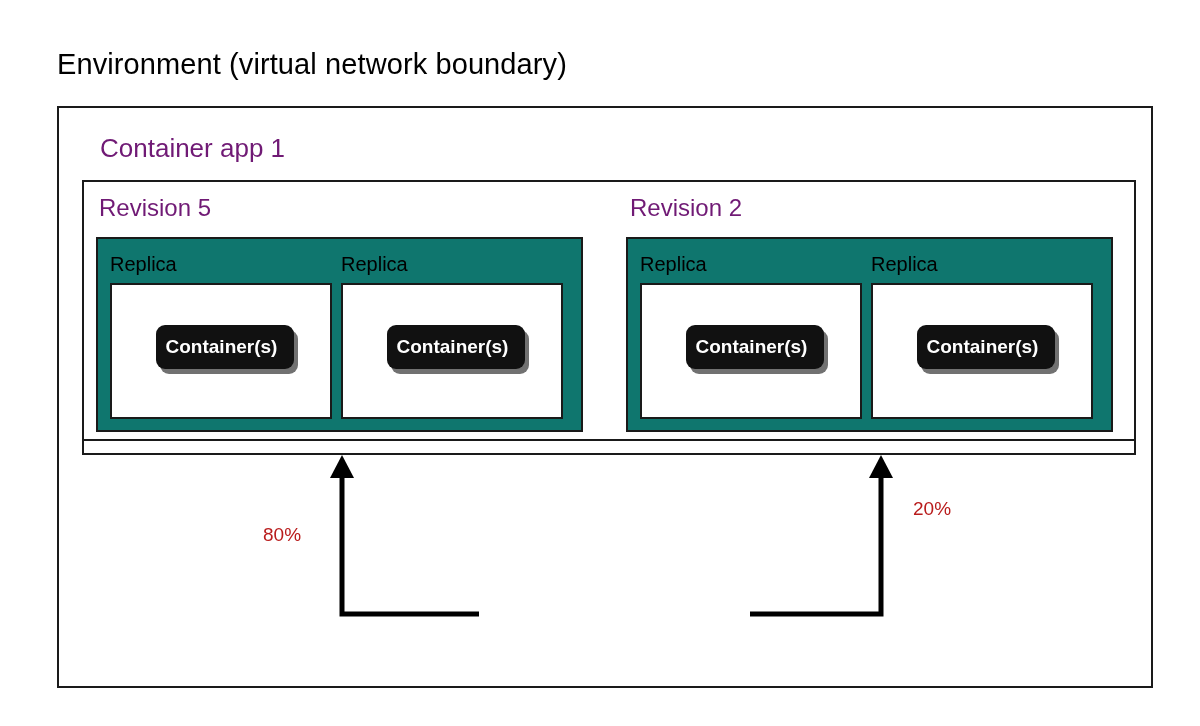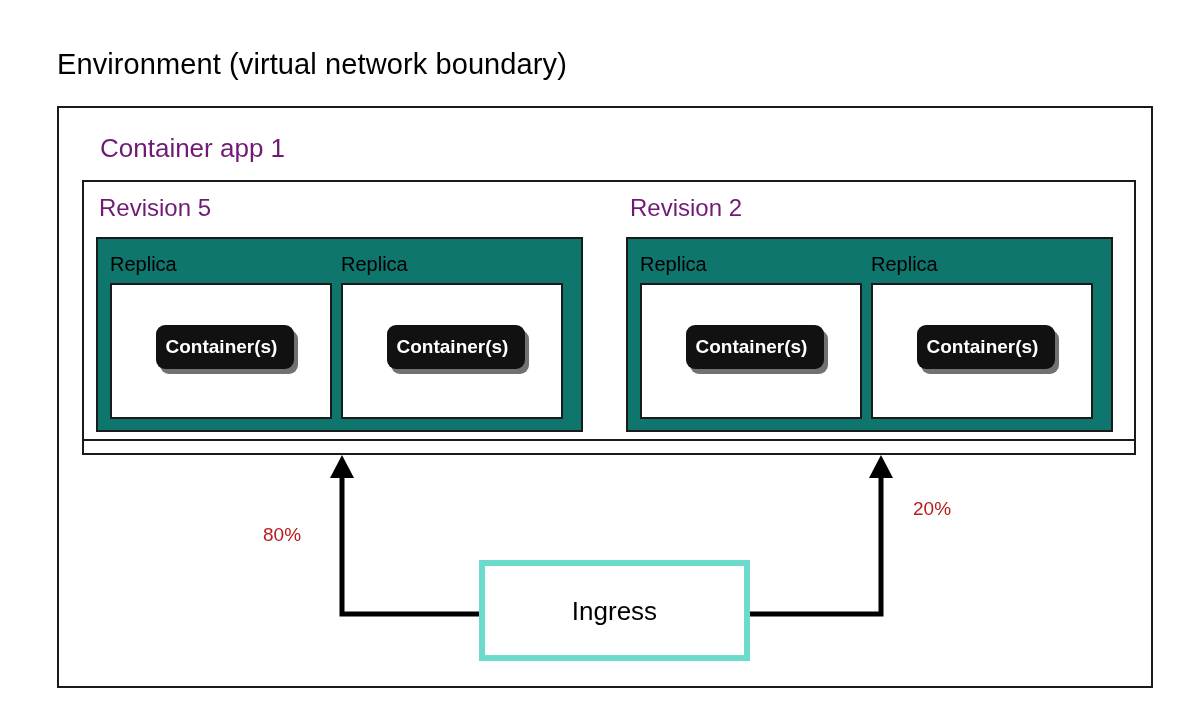--- a/index.html
+++ b/index.html
@@ -229,17 +229,14 @@
     <polygon points="342,455 330,478 354,478" fill="#000000"></polygon>
 
     <path d="M 750 614 L 881 614 L 881 470" fill="none" stroke="#000000" stroke-width="5"></path>
     <polygon points="881,455 869,478 893,478" fill="#000000"></polygon>
   </svg>
 
   <div id="pct-left" class="pct-label">80%</div>
 
   <div id="pct-right" class="pct-label">20%</div>
 
-  <div id="ingress-box">
-    <span id="ingress-label">Ingress</span>
-  </div>
 
 </div>
 
 </body></html>

